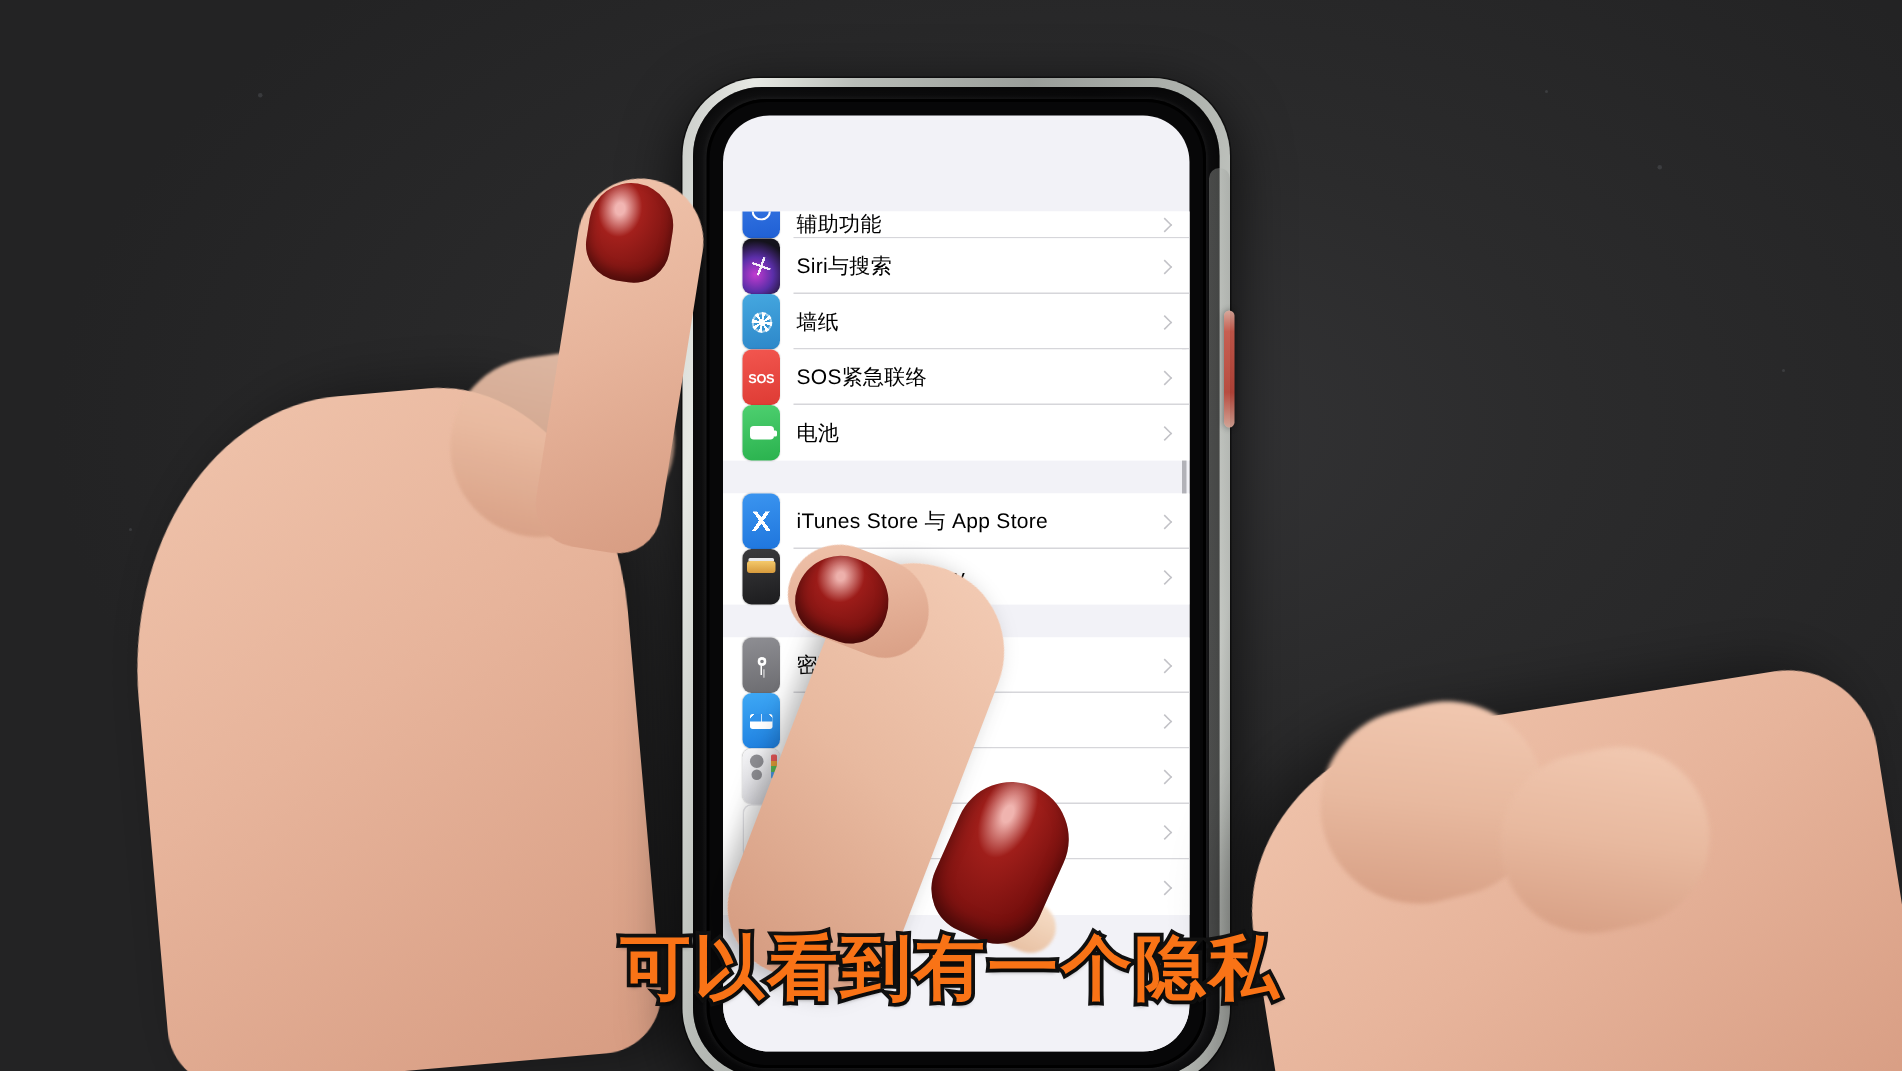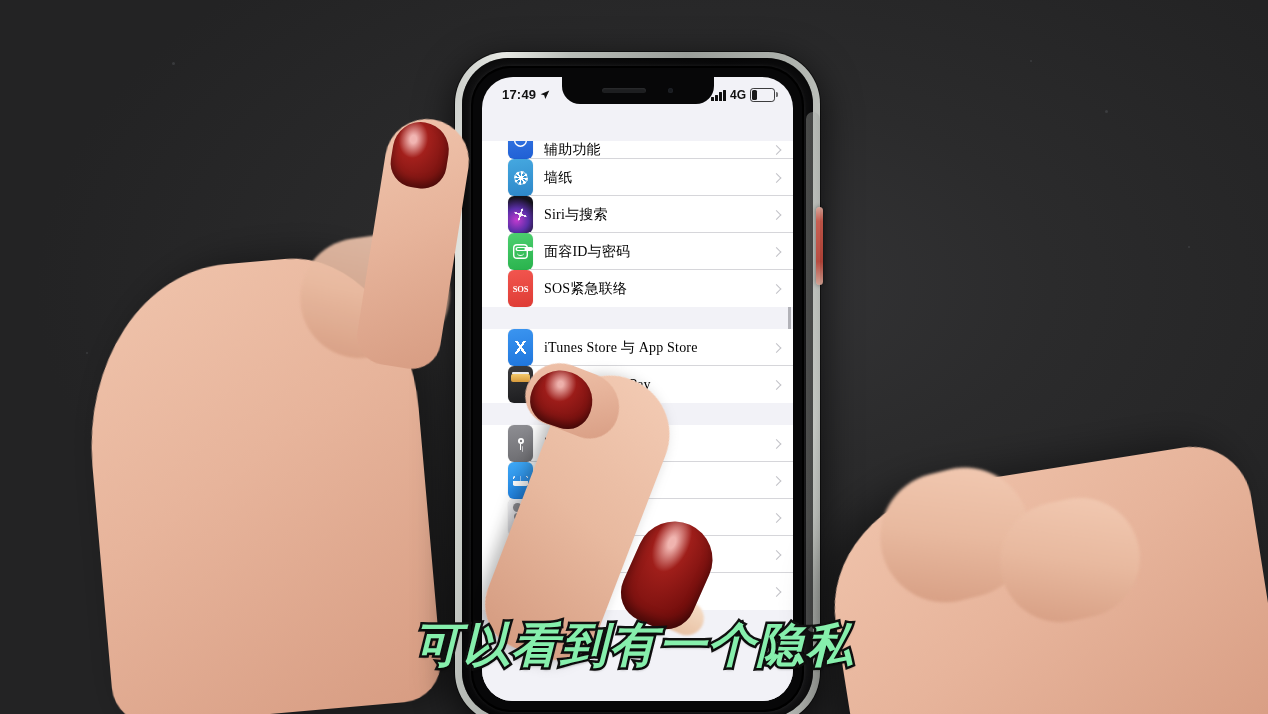--- a/index.html
+++ b/index.html
@@ -93,21 +93,21 @@
 
   
   .list{
     position:absolute;left:0;top:64px;width:100%;bottom:0;
     background:#f2f2f7;
   }
   .group{background:#fff;}
   .gap{height:22px;background:#f2f2f7;}
   .row{
     position:relative;height:37px;display:flex;align-items:center;
-    padding-left:26px;background:#fff;font-family:Liberation Serif, serif;
+    padding-left:13px;background:#fff;
   }
   .row.partial{height:18px;align-items:flex-end;overflow:hidden;}
   .row .sep{
     position:absolute;left:47px;right:0;bottom:0;height:1px;background:#d6d6da;
   }
   .row:last-child .sep{display:none;}
   .ico{
     width:25px;height:37px;border-radius:6px;flex:0 0 25px;
     display:flex;align-items:center;justify-content:center;
     font-size:11px;color:#fff;font-weight:700;
@@ -249,25 +249,24 @@
   .rh-cuticle{
     left:645px;top:596px;width:60px;height:34px;border-radius:30px;
     transform:rotate(24deg);background:linear-gradient(180deg,#f6ddc6,#e8c1a4);filter:blur(1px);
   }
 
   
   .subtitle{
     position:absolute;left:0;right:0;top:614px;
     text-align:center;
     font-family:"Liberation Sans","DejaVu Sans",sans-serif;
-    font-size:47px;font-weight:700;color:#86efac;letter-spacing:2px;
+    font-size:47px;font-weight:700;color:#f97316;letter-spacing:2px;
     -webkit-text-stroke:5px #111;
     paint-order:stroke fill;
     text-shadow:0 2px 3px rgba(0,0,0,.55);
-    font-style:italic;
   }
 </style>
 </head>
 <body>
 
 <div class="stage">
 
   <div class="backdrop">
     <div class="bd-speck" style="left:172px;top:62px;width:3px;height:3px;"></div>
     <div class="bd-speck" style="left:232px;top:374px;width:2px;height:2px;"></div>
@@ -285,84 +284,60 @@
 
   <div class="phone-wrap">
     <div class="case"></div>
     <div class="case-inner"></div>
     <div class="bezel"></div>
     <div class="case-edge-r"></div>
     <div class="side-btn"></div>
 
     <div class="screen">
 
-      <div class="statusbar">
-        <div class="sb-time">
-          <span>17:49</span>
-          <svg width="10" height="10" viewBox="0 0 10 10">
-            <path d="M9.3 0.6 L0.6 4.3 L4.2 5.3 L5.3 9 Z" fill="#111"></path>
-          </svg>
-        </div>
-        <div class="sb-right">
-          <span class="bars">
-              <i></i>
-              <i></i>
-              <i></i>
-              <i></i>
-            </span>
-          <span class="net">4G</span>
-          <span class="batt">
-              <span class="lvl" style="width:5px"></span>
-            </span>
-        </div>
-        <div class="notch">
-          <span class="speaker"></span>
-          <span class="frontcam"></span>
-        </div>
-      </div>
 
 
       <div class="list" id="settings-list">
         <div class="scrollbar"></div>
       <div class="group">
             <div class="row partial">
               <span class="ico ic-access">
                 <span class="man"></span>
               </span>
               <span class="label">辅助功能</span>
               <span class="chev"></span>
               <span class="sep"></span>
             </div>
             <div class="row">
+              <span class="ico ic-siri">
+                <span class="spark"></span>
+              </span>
+              <span class="label">Siri与搜索</span>
+              <span class="chev"></span>
+              <span class="sep"></span>
+            </div>
+            <div class="row">
               <span class="ico ic-wallpaper">
                 <span class="flower"></span>
               </span>
               <span class="label">墙纸</span>
               <span class="chev"></span>
               <span class="sep"></span>
             </div>
             <div class="row">
-              <span class="ico ic-siri">
-                <span class="spark"></span>
-              </span>
-              <span class="label">Siri与搜索</span>
-              <span class="chev"></span>
-              <span class="sep"></span>
-            </div>
-            <div class="row">
-              <span class="ico ic-faceid">
-                <span class="face"></span>
-              </span>
-              <span class="label">面容ID与密码</span>
-              <span class="chev"></span>
-              <span class="sep"></span>
-            </div>
-            <div class="row">
               <span class="ico ic-sos">SOS</span>
               <span class="label">SOS紧急联络</span>
+              <span class="chev"></span>
+              <span class="sep"></span>
+            </div>
+            <div class="row">
+              <span class="ico ic-battery">
+                <span class="cell"></span>
+              </span>
+              <span class="label">电池</span>
               <span class="chev"></span>
               <span class="sep"></span>
             </div>
           </div>
           <div class="gap"></div>
           <div class="group">
             <div class="row">
               <span class="ico ic-appstore">
                 <span class="a"></span>
               </span>

